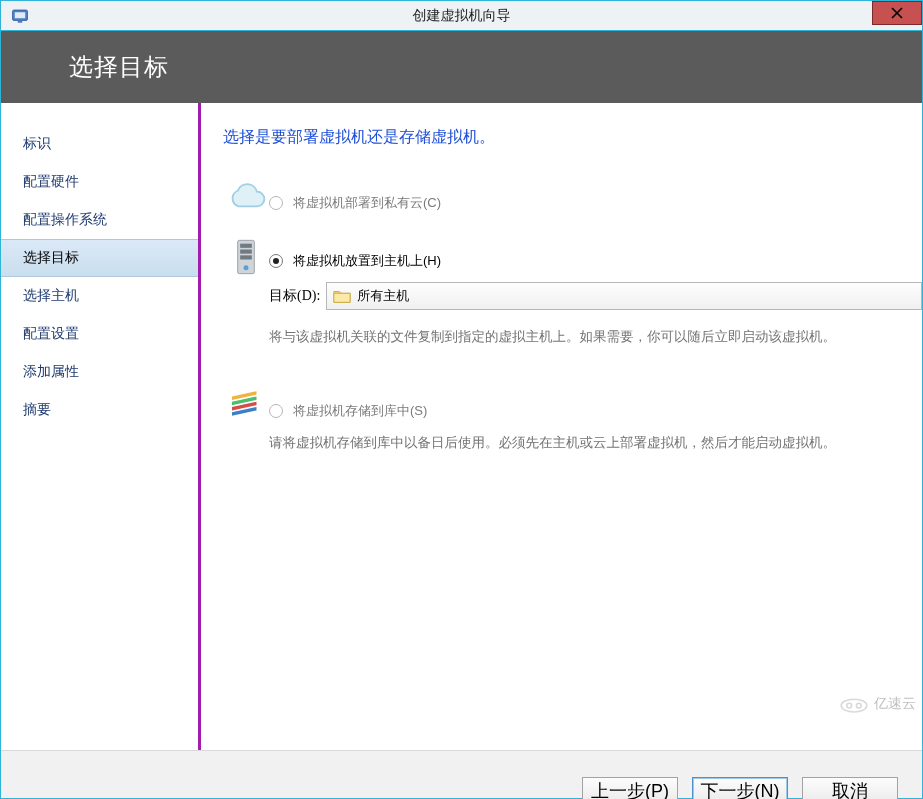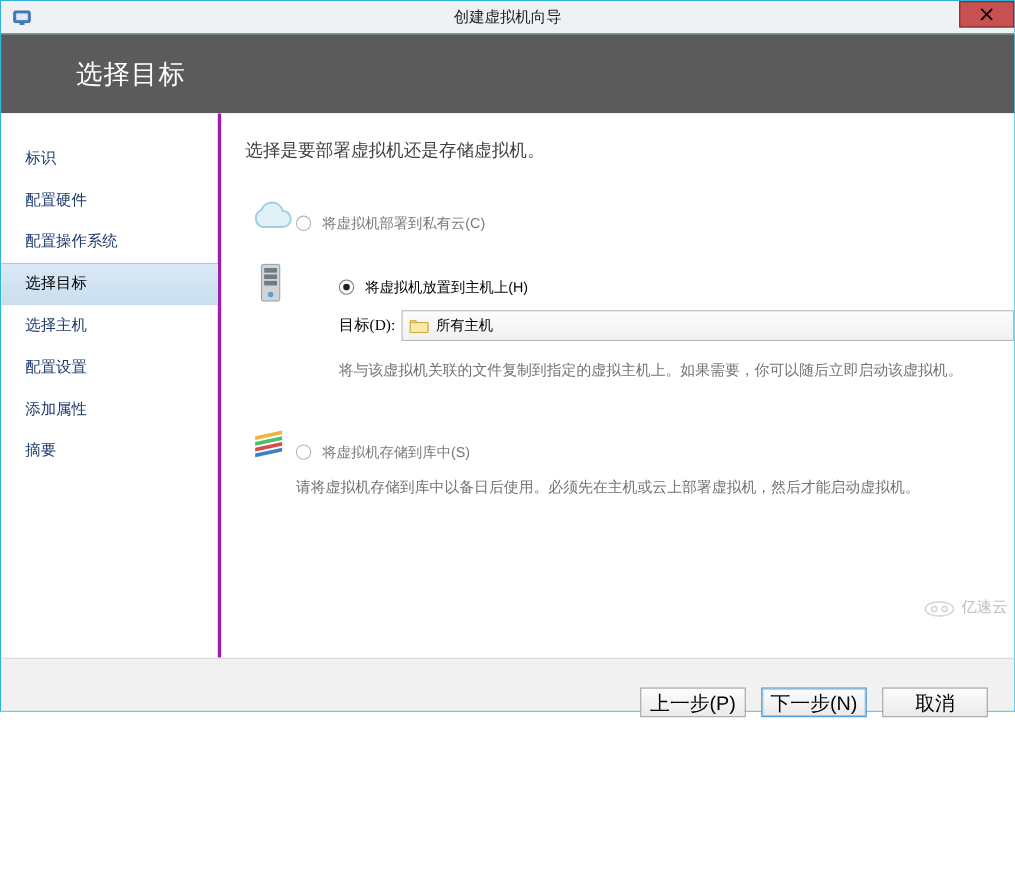--- a/index.html
+++ b/index.html
@@ -5,21 +5,21 @@
   * { box-sizing: border-box; }
   html, body {
     margin: 0; padding: 0;
     font-family: "Microsoft YaHei", "Segoe UI", sans-serif;
     font-size: 13px;
     background: #fff;
     width: 923px; height: 799px;
     overflow: hidden;
   }
   .window {
-    width: 923px; height: 647px;
+    width: 923px; height: 799px;
     border: 1px solid #2fb4d8;
     display: flex; flex-direction: column;
     position: relative;
   }
   .titlebar {
     height: 30px;
     background: #eef2f4;
     border-bottom: 1px solid #2fb4d8;
     display: flex; align-items: center;
     position: relative;
@@ -80,21 +80,21 @@
     border-top: 1px solid #b1c8dc;
     border-bottom: 1px solid #b1c8dc;
     color: #000;
   }
   .content {
     flex: 1;
     padding: 24px 0 0 22px;
     position: relative;
   }
   .content-heading {
-    color: #404040;
+    color: #1d4ed8;
     font-size: 16px;
     margin-bottom: 28px;
   }
   .option-row {
     display: flex; align-items: flex-start;
     margin-bottom: 10px;
   }
   .option-icon {
     width: 46px; height: 46px;
     flex-shrink: 0;
@@ -229,21 +229,21 @@
           </svg>
         </div>
         <div class="option-body">
           <div class="radio-line disabled">
             <span class="radio-circle disabled"></span>
             <span>将虚拟机部署到私有云(C)</span>
           </div>
         </div>
       </div>
 
-      <div class="option-row" style="margin-top:6px;gap:39px;">
+      <div class="option-row" style="margin-top:6px;">
         <div class="option-icon">
           <svg viewBox="0 0 48 48" width="40" height="46">
             <rect x="14" y="4" width="20" height="40" rx="2" fill="#cfd4d8" stroke="#8f979d"></rect>
             <rect x="17" y="8" width="14" height="5" fill="#6f7a82"></rect>
             <rect x="17" y="15" width="14" height="5" fill="#6f7a82"></rect>
             <rect x="17" y="22" width="14" height="5" fill="#6f7a82"></rect>
             <circle cx="24" cy="37" r="3" fill="#5aa0d8"></circle>
           </svg>
         </div>
         <div class="option-body">

